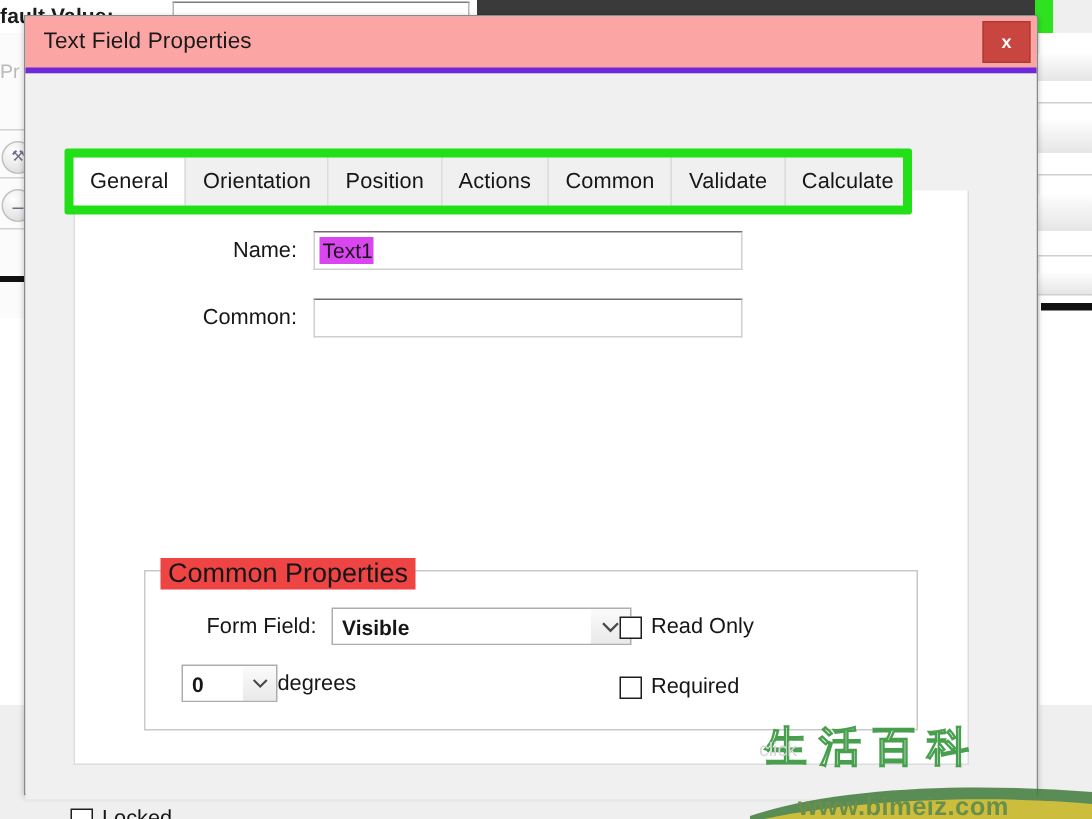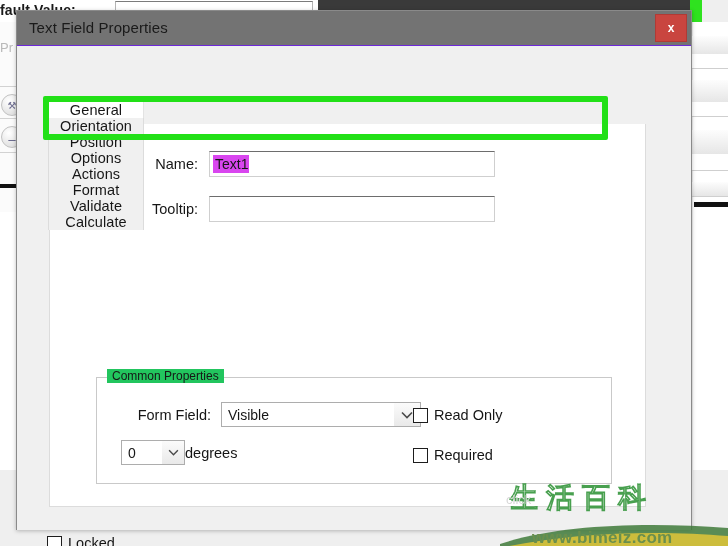--- a/index.html
+++ b/index.html
@@ -38,40 +38,40 @@
   .bg-bottom{position:absolute;left:0;top:470px;width:728px;height:76px;background:#efefef;}
   .bg-bottom-white{position:absolute;left:0;top:212px;width:690px;height:258px;background:#ffffff;}
   .bg-left-white{position:absolute;left:22px;top:22px;width:8px;height:190px;background:#ffffff;}
 
   
   #dialog{
     position:absolute;left:16px;top:10px;width:674px;height:518px;
     background:#f0f0f0;border:1px solid #8a8a8a;
     box-shadow:0 1px 4px rgba(0,0,0,.25);
   }
-  .titlebar{position:relative;height:34px;background:#737373;border-bottom:1px solid #6d28d9;}
+  .titlebar{position:relative;height:34px;background:#fca5a5;border-bottom:4px solid #6d28d9;}
   .title-text{position:absolute;left:12px;top:8px;font-size:15px;color:#1a1a1a;letter-spacing:.1px;}
   .close-btn{
     position:absolute;right:4px;top:3px;width:30px;height:26px;
     background:#c9453f;border:1px solid #b03a35;
     display:flex;align-items:center;justify-content:center;cursor:pointer;
   }
   .close-btn .x{color:#ffffff;font-size:12px;font-weight:700;line-height:1;}
 
   .dialog-body{position:relative;height:484px;background:#f0f0f0;}
 
   
   .green-highlight{
     position:absolute;left:26px;top:50px;width:565px;height:44px;
     border:6px solid #22e017;border-radius:2px;box-sizing:border-box;
     pointer-events:none;z-index:5;
   }
 
   
-  .tabstrip{position:absolute;left:32px;top:56px;height:32px;display:flex;z-index:4;flex-direction:column;}
+  .tabstrip{position:absolute;left:32px;top:56px;height:32px;display:flex;z-index:4;}
   .tab{
     height:32px;padding:0 11px;display:flex;align-items:center;justify-content:center;
     font-size:14.5px;color:#161616;background:#f0f0f0;
     border-left:1px solid #dcdcdc;border-right:1px solid #dcdcdc;
     margin-left:-1px;cursor:pointer;white-space:nowrap;letter-spacing:.1px;
   }
   .tab.active{background:#ffffff;border-left-color:#ffffff;border-right-color:#e3e3e3;}
 
   
   .content-panel{
@@ -87,29 +87,29 @@
   }
   .text-input .val{font-size:14px;color:#161616;}
   .text-input .val.selected{background:#d946ef;padding:1px 1px 1px 2px;}
 
   
   .groupbox{
     position:absolute;left:46px;top:253px;width:514px;height:105px;
     border:1px solid #c9c9c9;
   }
   .groupbox-legend{
-    position:absolute;left:10px;top:-9px;background:#22c55e;padding:0 5px;
-    font-size:12px;color:#161616;
+    position:absolute;left:10px;top:-9px;background:#ef4444;padding:0 5px;
+    font-size:18px;color:#161616;
   }
 
   .select{
     height:25px;background:linear-gradient(#fdfdfd,#f1f1f1);
     border:1px solid #adadad;display:flex;align-items:center;box-sizing:border-box;cursor:pointer;
   }
-  .select .sv{flex:1;font-size:14px;color:#161616;padding-left:6px;background:#ffffff;height:100%;display:flex;align-items:center;box-sizing:border-box;}
+  .select .sv{flex:1;font-size:14px;color:#161616;padding-left:6px;background:#ffffff;height:100%;display:flex;align-items:center;box-sizing:border-box;font-weight:bold;}
   .select .arrow{width:26px;height:100%;display:flex;align-items:center;justify-content:center;
      background:linear-gradient(#fbfbfb,#e9e9e9);}
   .select .arrow svg{display:block;}
 
   .chk{display:flex;align-items:center;cursor:pointer;}
   .chk .box{width:15px;height:15px;border:1.6px solid #1d1d1d;background:#ffffff;box-sizing:border-box;}
   .chk .lbl{font-size:14.5px;color:#161616;margin-left:6px;}
 
   .locked-row{position:absolute;left:30px;top:489px;}
 
@@ -182,47 +182,44 @@
       <div class="tab active">
           <span>General</span>
         </div>
       <div class="tab">
           <span>Orientation</span>
         </div>
       <div class="tab">
           <span>Position</span>
         </div>
       <div class="tab">
-          <span>Options</span>
-        </div>
-      <div class="tab">
           <span>Actions</span>
         </div>
       <div class="tab">
-          <span>Format</span>
+          <span>Common</span>
         </div>
       <div class="tab">
           <span>Validate</span>
         </div>
       <div class="tab">
           <span>Calculate</span>
         </div>
     </div>
 
     <div class="content-panel">
 
       <div class="row" style="left:38px;top:27px;width:420px;">
         <span class="field-label" style="width:110px;">Name:</span>
         <div class="text-input" style="width:286px;margin-left:11px;" placeholder="">
           <span class="val selected">Text1</span>
         </div>
       </div>
 
       <div class="row" style="left:38px;top:72px;width:420px;">
-        <span class="field-label" style="width:110px;">Tooltip:</span>
+        <span class="field-label" style="width:110px;">Common:</span>
         <div class="text-input" style="width:286px;margin-left:11px;" placeholder="">
           <span class="val"></span>
         </div>
       </div>
 
       <div class="groupbox">
         <span class="groupbox-legend">Common Properties</span>
 
         <div class="row" style="left:14px;top:24px;">
           <span class="field-label" style="width:100px;">Form Field:</span>

